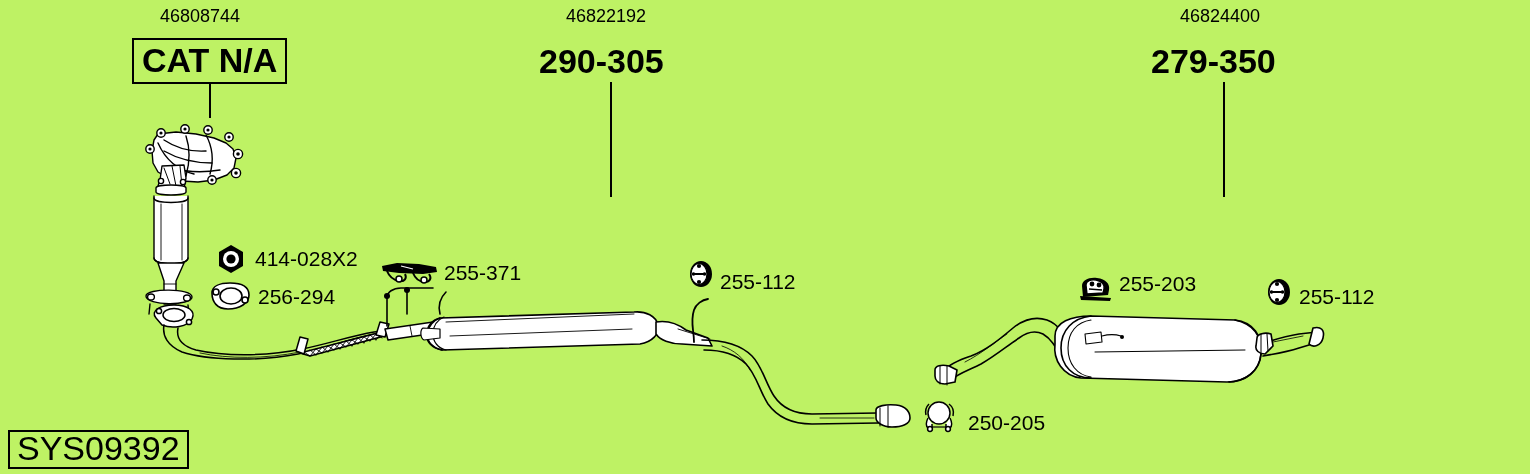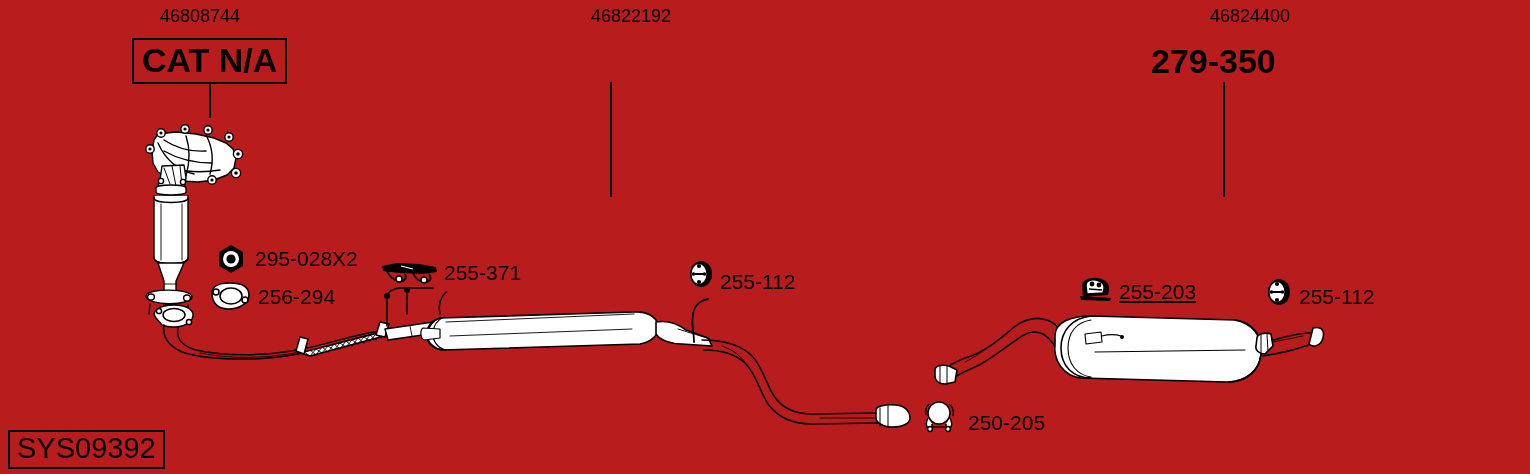--- a/index.html
+++ b/index.html
@@ -9,21 +9,21 @@
     background: #ffffff;
   }
   body {
     font-family: "Liberation Sans", sans-serif;
     color: #000000;
   }
   #page {
     position: relative;
     width: 1530px;
     height: 474px;
-    background: #b91c1c;
+    background: #bef264;
     overflow: hidden;
   }
   .abs { position: absolute; }
 
   
   .oe-number {
     font-size: 18px;
     line-height: 20px;
     letter-spacing: 0px;
     white-space: nowrap;
@@ -50,21 +50,21 @@
   }
   
   .part-label {
     font-size: 21px;
     line-height: 24px;
     white-space: nowrap;
     color: #000;
   }
   
   .sys-id {
-    font-size: 29px;
+    font-size: 34px;
     line-height: 31px;
     white-space: nowrap;
     border: 2px solid #000;
     padding: 1px 7px 3px 7px;
     display: inline-block;
     color: #000;
   }
   .icon { display: block; }
   svg { display: block; overflow: visible; }
 </style>
@@ -74,26 +74,27 @@
 <div id="page">
 
   <div class="abs oe-number" style="left:160px; top:6px;">46808744</div>
 
   <div class="abs" style="left:132px; top:38px;">
     <span class="group-code boxed">CAT N/A</span>
   </div>
 
   <div class="abs leader" style="left:209px; top:82px; height:36px;"></div>
 
-  <div class="abs oe-number" style="left:566px; top:6px;margin-left:25px;">46822192</div>
-
+  <div class="abs oe-number" style="left:566px; top:6px;">46822192</div>
+
+  <div class="abs group-code" style="left:539px; top:42px;">290-305</div>
 
   <div class="abs leader" style="left:610px; top:82px; height:115px;"></div>
 
-  <div class="abs oe-number" style="left:1180px; top:6px;margin-left:30px;">46824400</div>
+  <div class="abs oe-number" style="left:1180px; top:6px;">46824400</div>
 
   <div class="abs group-code" style="left:1151px; top:42px;">279-350</div>
 
   <div class="abs leader" style="left:1223px; top:82px; height:115px;"></div>
 
   <div class="abs" style="left:128px; top:118px;">
     <svg width="130" height="205" viewBox="0 0 130 205" fill="none" stroke="#000" stroke-width="1.4" stroke-linejoin="round" stroke-linecap="round">
 
       <path d="M30 16 L26 22 L24 33 L25 45 L30 54 L40 60 L54 63 L70 64 L86 62 L99 57 L106 50
                L108 40 L105 31 L98 25 L86 20 L68 16 L48 14 Z" fill="#fff"></path>
@@ -277,21 +278,21 @@
 
   <div class="abs" style="left:215px; top:243px;">
     <span class="icon">
       <svg width="32" height="32" viewBox="0 0 32 32">
         <polygon points="16,2 28,9 28,23 16,30 4,23 4,9" fill="#000"></polygon>
         <circle cx="16" cy="16" r="8" fill="#fff"></circle>
         <circle cx="16" cy="16" r="4.6" fill="#000"></circle>
       </svg>
     </span>
   </div>
-  <div class="abs part-label" style="left:255px; top:247px;">295-028X2</div>
+  <div class="abs part-label" style="left:255px; top:247px;">414-028X2</div>
 
   <div class="abs" style="left:208px; top:281px;">
     <span class="icon">
       <svg width="44" height="30" viewBox="0 0 44 30" fill="none" stroke="#000" stroke-width="1.6">
         <path d="M4 12 C4 5, 12 2, 22 2 C34 2, 41 6, 41 14 C41 22, 32 28, 20 28
                  C9 28, 4 21, 4 12 Z" fill="#fff"></path>
         <ellipse cx="23" cy="15" rx="11" ry="8" fill="#fff"></ellipse>
         <circle cx="8" cy="11" r="3" fill="#fff"></circle>
         <circle cx="37" cy="19" r="3" fill="#fff"></circle>
       </svg>
@@ -333,21 +334,21 @@
       <svg width="36" height="26" viewBox="0 0 36 26" fill="none" stroke="#000" stroke-width="1.4">
         <path d="M5 10 C5 4, 12 1, 20 2 C29 3, 33 8, 32 14 L31 19 L6 21 Z" fill="#000" stroke="none"></path>
         <path d="M9 9 C9 5, 14 3, 19 4 C25 5, 28 9, 27 13 L26 17 L10 18 Z" fill="#fff" stroke="#000"></path>
         <circle cx="15" cy="8" r="1.7" fill="#000"></circle>
         <circle cx="22" cy="9" r="1.7" fill="#000"></circle>
         <path d="M12 13 L25 14" stroke="#000" stroke-width="1.6"></path>
         <path d="M3 20 L34 22 L33 25 L4 24 Z" fill="#000" stroke="none"></path>
       </svg>
     </span>
   </div>
-  <div class="abs part-label" style="left:1119px; top:280px;text-decoration:underline;">255-203</div>
+  <div class="abs part-label" style="left:1119px; top:272px;">255-203</div>
 
   <div class="abs" style="left:1266px; top:278px;">
     <span class="icon">
       <svg width="26" height="28" viewBox="0 0 26 28">
         <ellipse cx="13" cy="14" rx="11" ry="13" fill="#000"></ellipse>
         <ellipse cx="11" cy="14" rx="8" ry="10.5" fill="#fff" stroke="#000" stroke-width="1.2"></ellipse>
         <circle cx="11" cy="6" r="2.1" fill="#000"></circle>
         <circle cx="11" cy="22" r="2.1" fill="#000"></circle>
         <circle cx="5.5" cy="14" r="1.8" fill="#000"></circle>
         <circle cx="16.5" cy="14" r="1.8" fill="#000"></circle>

